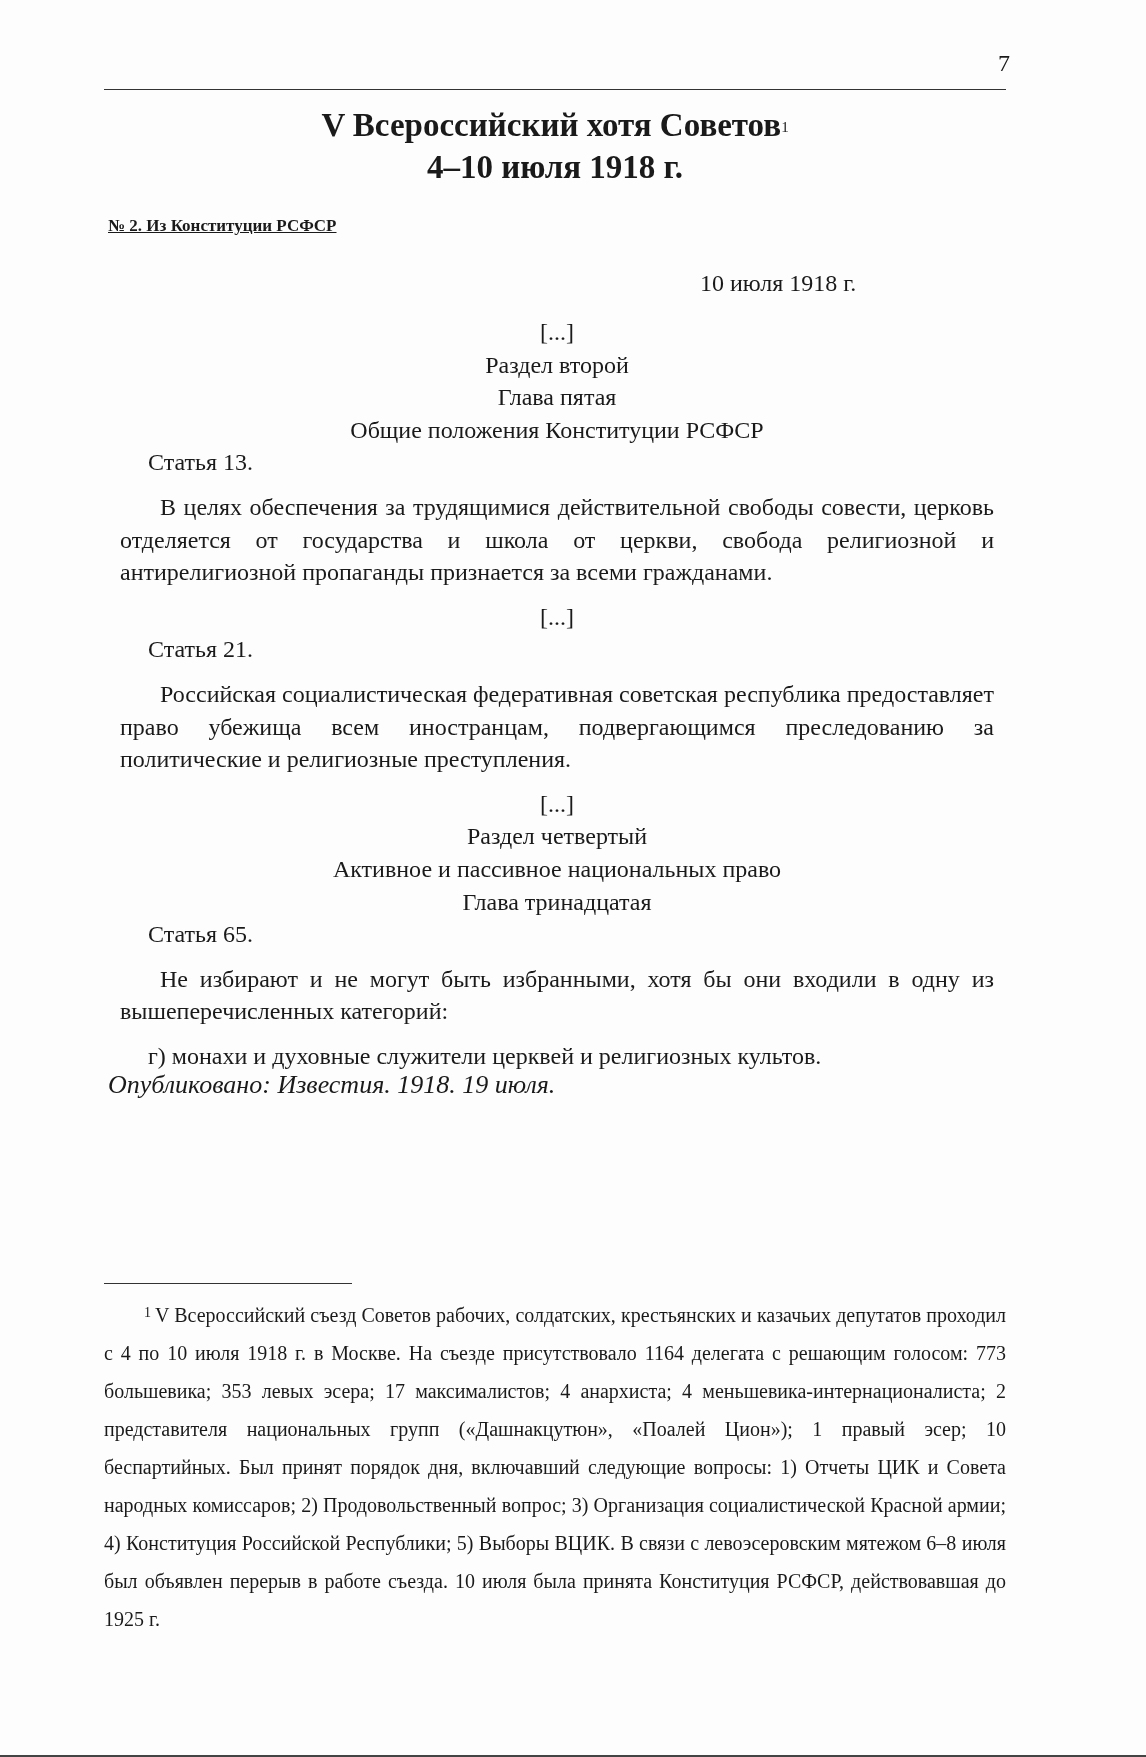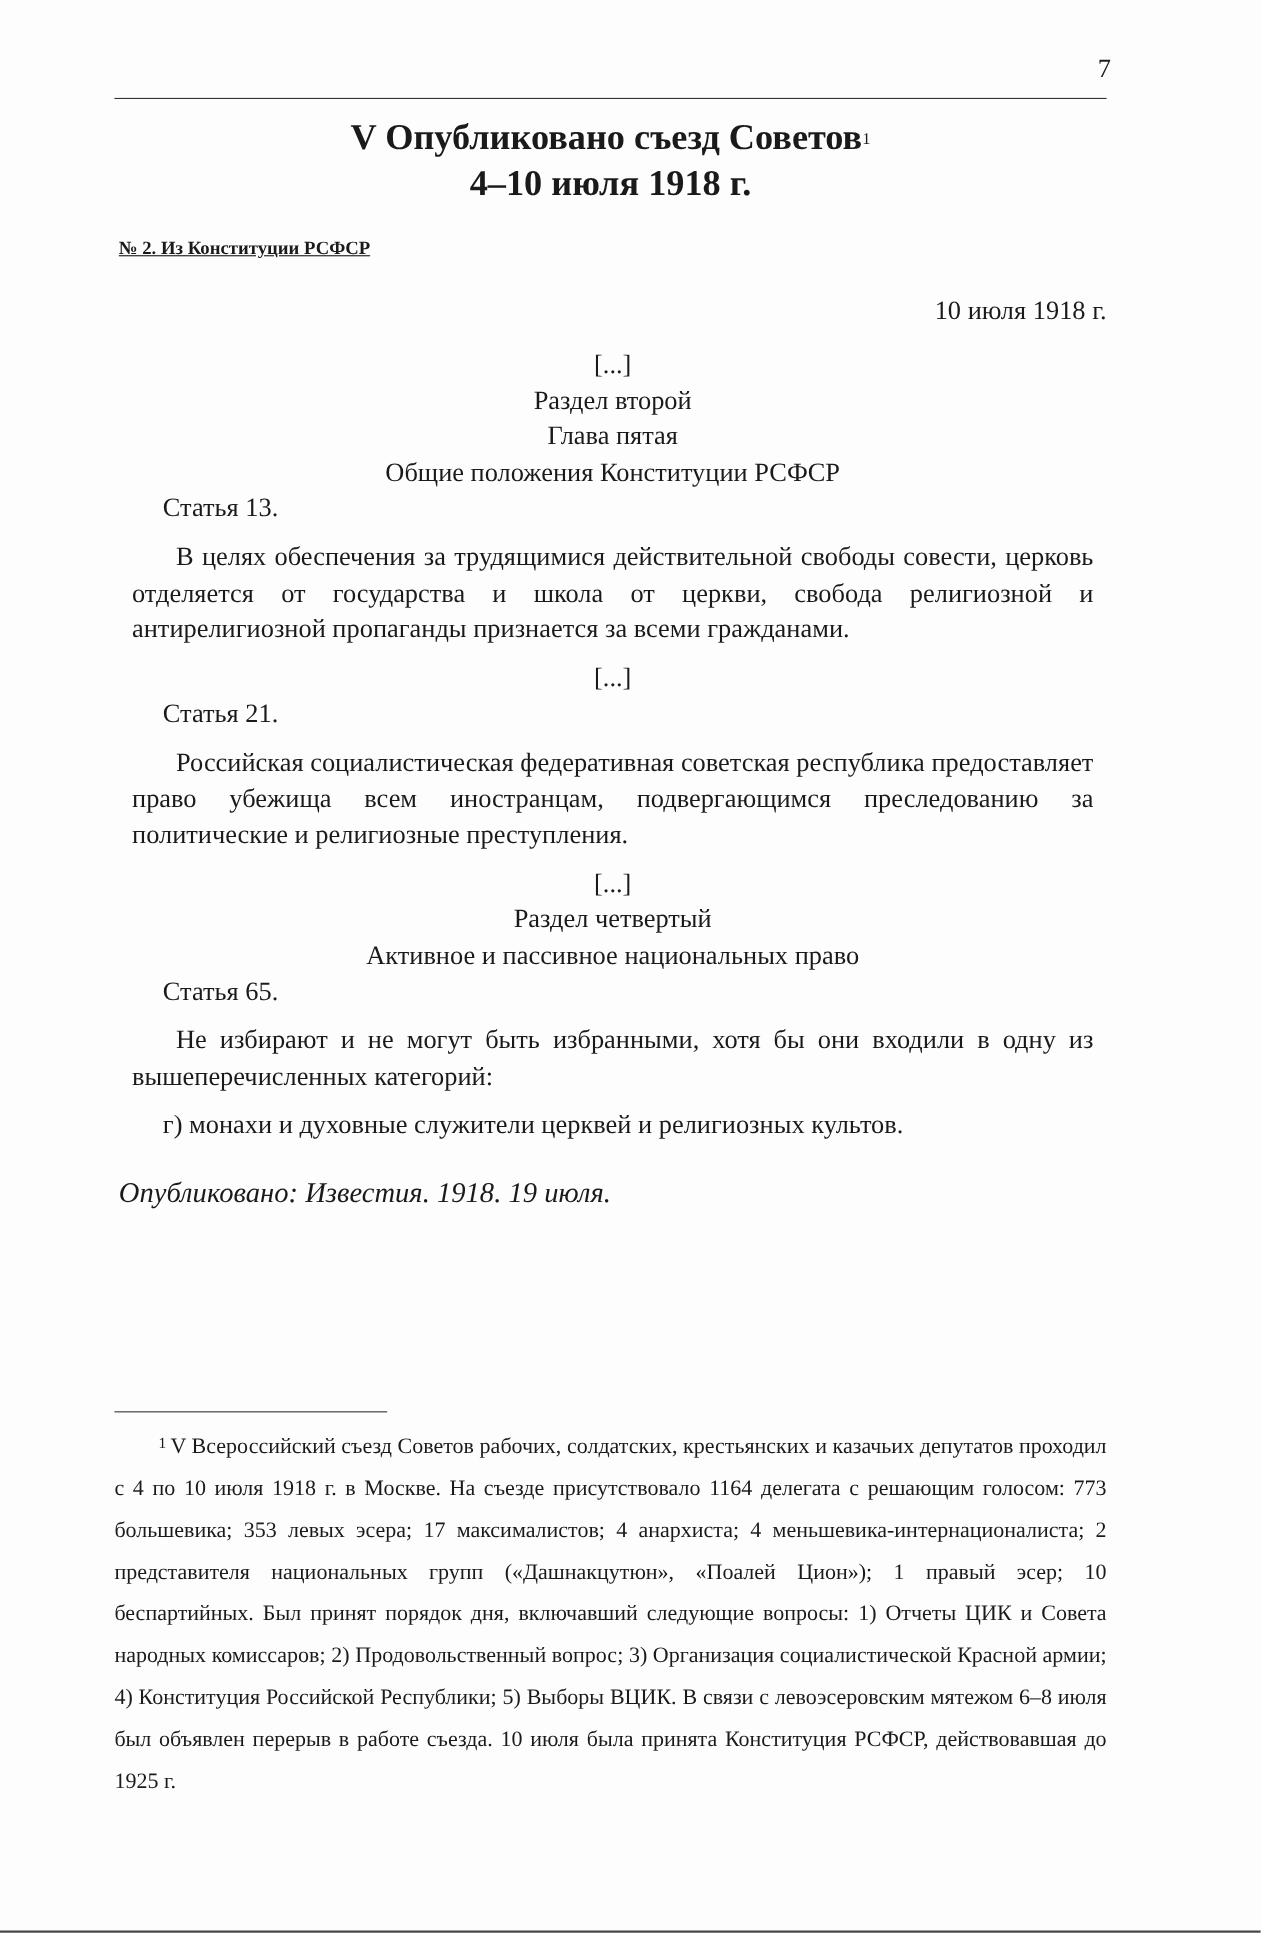--- a/index.html
+++ b/index.html
@@ -55,21 +55,21 @@
       left: 108px;
       font-weight: bold;
       font-size: 17px;
       text-decoration: underline;
     }
     .doc-date {
       position: absolute;
       top: 270px;
       left: 700px;
       width: 306px;
-      text-align: right;
+      text-align: left;
       font-size: 24px;
     }
     .body-text {
       position: absolute;
       top: 316px;
       left: 108px;
       width: 898px;
       font-size: 24px;
       line-height: 32.6px;
     }
@@ -121,40 +121,41 @@
       background: #444;
     }
   </style>
 </head>
 <body>
 
 <div class="page-number">7</div>
 <div class="header-rule"></div>
 
 <div class="title-block">
-  <div><span>V Опубликовано съезд Советов</span><sup>1</sup></div>
+  <div><span>V Всероссийский хотя Советов</span><sup>1</sup></div>
   <div>4–10 июля 1918 г.</div>
 </div>
 
 <div class="doc-heading">№ 2. Из Конституции РСФСР</div>
 <div class="doc-date">10 июля 1918 г.</div>
 
 <div class="body-text">
   <div class="center">[...]</div>
   <div class="center">Раздел второй</div>
   <div class="center">Глава пятая</div>
   <div class="center">Общие положения Конституции РСФСР</div>
   <div class="indent">Статья 13.</div>
   <p class="para">В целях обеспечения за трудящимися действительной свободы совести, церковь отделяется от государства и школа от церкви, свобода религиозной и антирелигиозной пропаганды признается за всеми гражданами.</p>
   <div class="center">[...]</div>
   <div class="indent">Статья 21.</div>
   <p class="para">Российская социалистическая федеративная советская республика предоставляет право убежища всем иностранцам, подвергающимся преследованию за политические и религиозные преступления.</p>
   <div class="center">[...]</div>
   <div class="center">Раздел четвертый</div>
   <div class="center">Активное и пассивное национальных право</div>
+  <div class="center">Глава тринадцатая</div>
   <div class="indent">Статья 65.</div>
   <p class="para">Не избирают и не могут быть избранными, хотя бы они входили в одну из вышеперечисленных категорий:</p>
   <div class="indent">г) монахи и духовные служители церквей и религиозных культов.</div>
 </div>
 
 <div class="source-note">Опубликовано: Известия. 1918. 19 июля.</div>
 
 <div class="footnote-rule"></div>
 <div class="footnote"><sup>1</sup><span>V Всероссийский съезд Советов рабочих, солдатских, крестьянских и казачьих депутатов проходил с 4 по 10 июля 1918 г. в Москве. На съезде присутствовало 1164 делегата с решающим голосом: 773 большевика; 353 левых эсера; 17 максималистов; 4 анархиста; 4 меньшевика-интернационалиста; 2 представителя национальных групп («Дашнакцутюн», «Поалей Цион»); 1 правый эсер; 10 беспартийных. Был принят порядок дня, включавший следующие вопросы: 1) Отчеты ЦИК и Совета народных комиссаров; 2) Продовольственный вопрос; 3) Организация социалистической Красной армии; 4) Конституция Российской Республики; 5) Выборы ВЦИК. В связи с левоэсеровским мятежом 6–8 июля был объявлен перерыв в работе съезда. 10 июля была принята Конституция РСФСР, действовавшая до 1925 г.</span></div>
 

